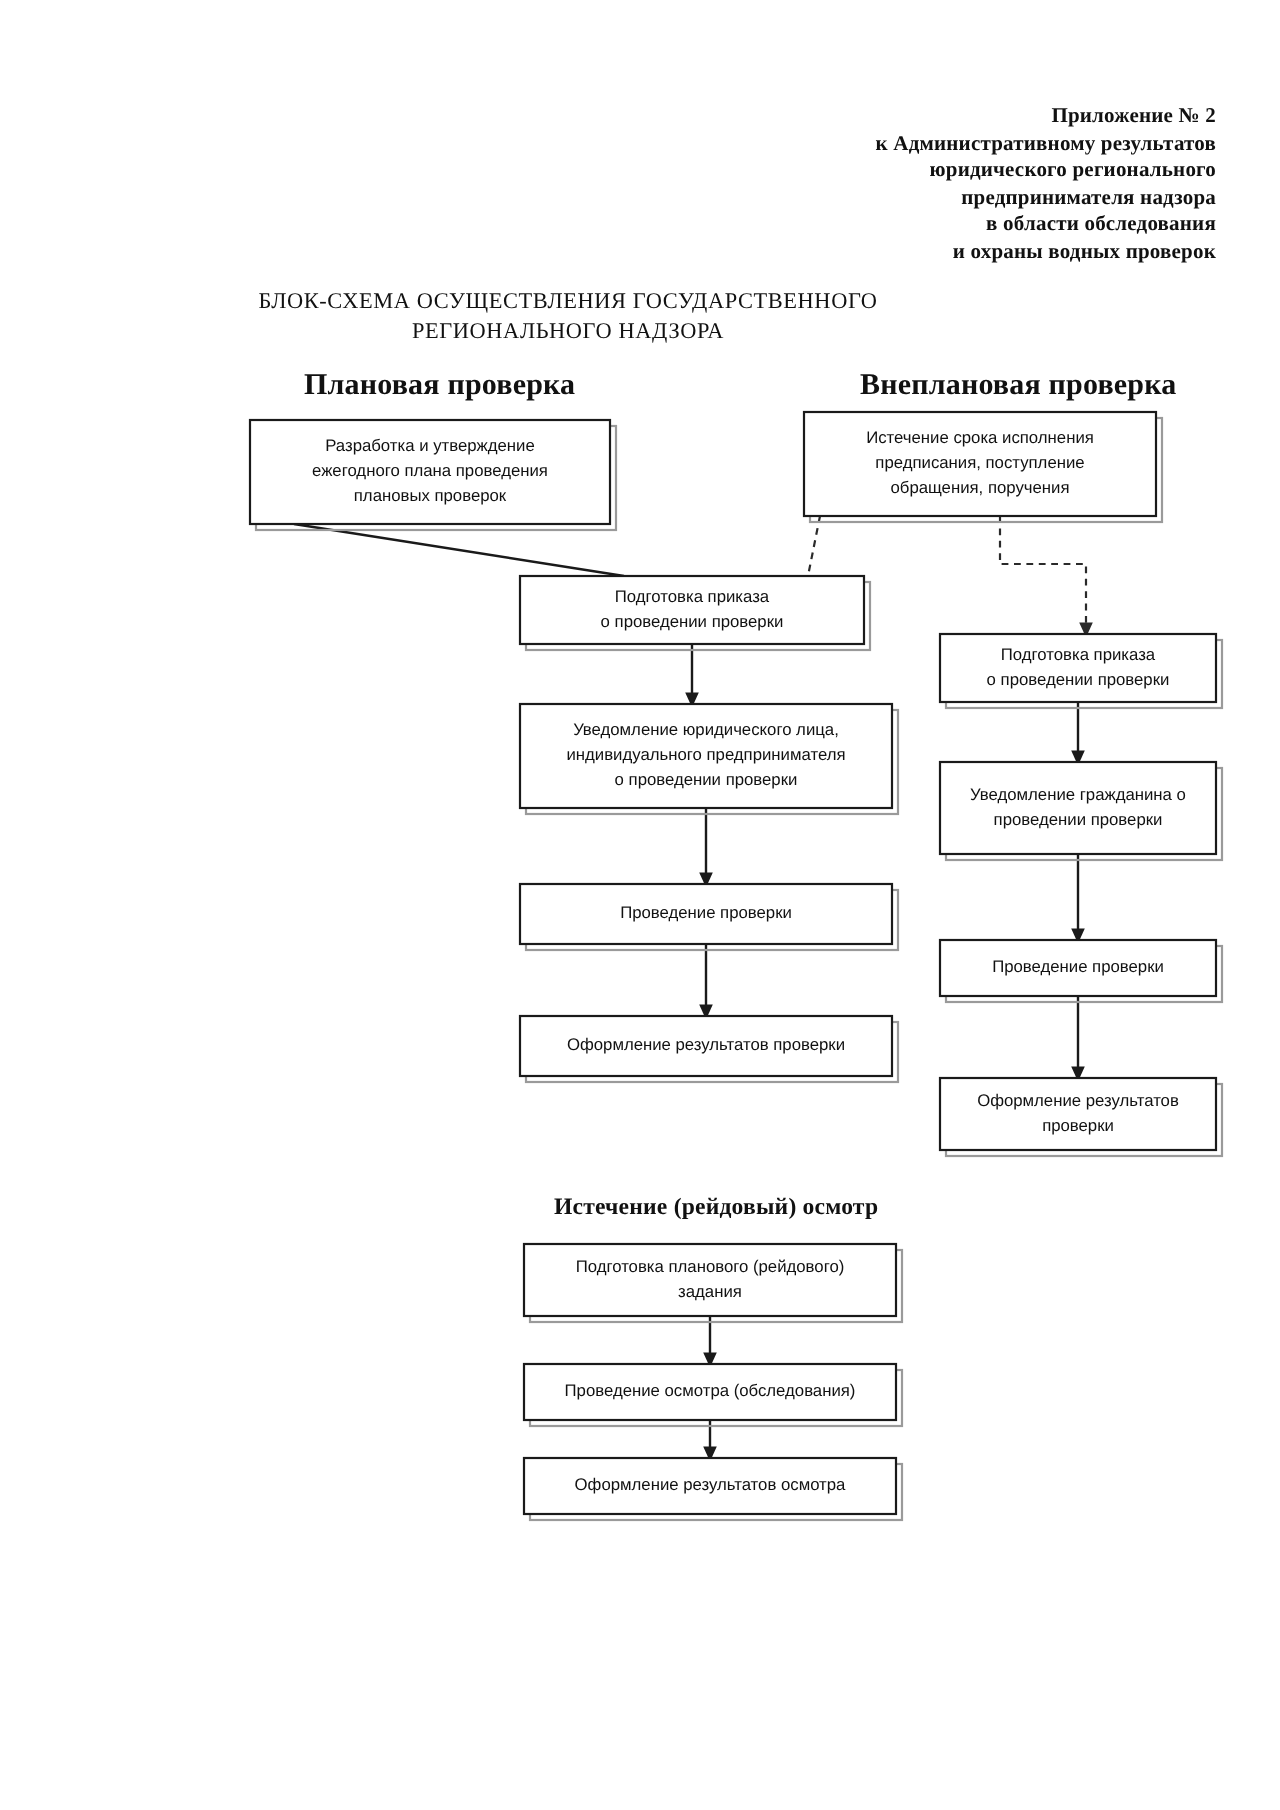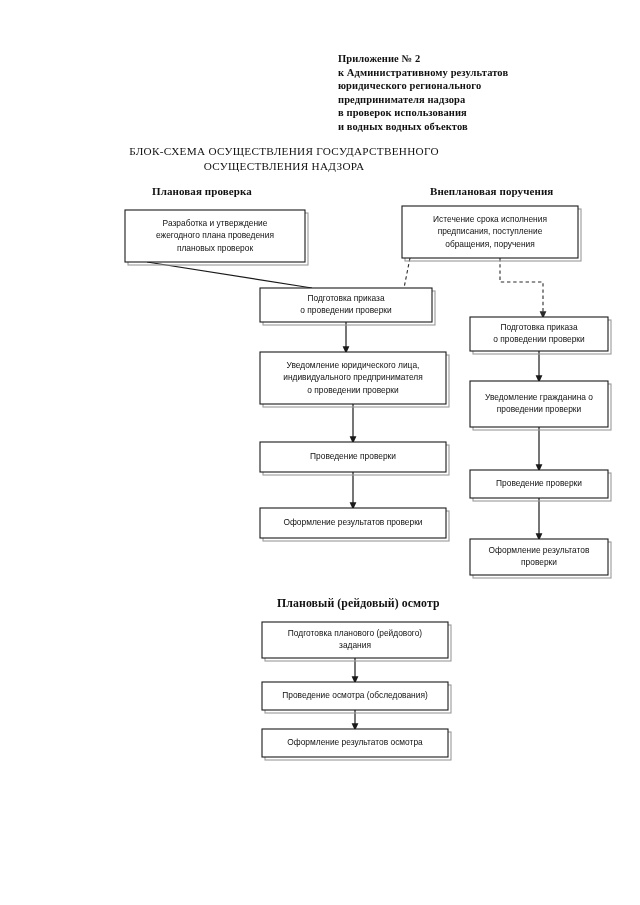--- a/index.html
+++ b/index.html
@@ -22,21 +22,21 @@
     height: 905px;
     background: #ffffff;
   }
 
   
   .header-block {
     position: absolute;
     top: 52px;
     right: 32px;
     width: 270px;
-    text-align: left;
+    text-align: right;
     font-family: "Liberation Serif", serif;
     font-weight: bold;
     font-size: 10.5px;
     line-height: 13.6px;
     letter-spacing: 0.1px;
   }
   .header-block div { white-space: nowrap; }
 
   
   .doc-title {
@@ -51,21 +51,21 @@
     line-height: 15px;
     letter-spacing: 0.3px;
   }
   .doc-title div { white-space: nowrap; }
 
   
   .section-heading {
     position: absolute;
     font-family: "Liberation Serif", serif;
     font-weight: bold;
-    font-size: 11px;
+    font-size: 15px;
     white-space: nowrap;
     letter-spacing: 0.1px;
   }
   #heading-planned   { left: 152px; top: 185px; }
   #heading-unplanned { left: 430px; top: 185px; }
   #heading-inspection{ left: 277px; top: 596px; font-size: 11.8px; }
 
   
   #diagram {
     position: absolute;
@@ -106,32 +106,32 @@
 </head>
 <body>
 
 <div id="page">
 
   <div class="header-block">
     <div>Приложение № 2</div>
     <div>к Административному результатов</div>
     <div>юридического регионального</div>
     <div>предпринимателя надзора</div>
-    <div>в проверок использования</div>
-    <div>и водных водных объектов</div>
+    <div>в области обследования</div>
+    <div>и охраны водных проверок</div>
   </div>
 
   <div class="doc-title">
     <div>БЛОК-СХЕМА ОСУЩЕСТВЛЕНИЯ ГОСУДАРСТВЕННОГО</div>
-    <div>ОСУЩЕСТВЛЕНИЯ НАДЗОРА</div>
+    <div>РЕГИОНАЛЬНОГО НАДЗОРА</div>
   </div>
 
   <div class="section-heading" id="heading-planned">Плановая проверка</div>
-  <div class="section-heading" id="heading-unplanned">Внеплановая поручения</div>
-  <div class="section-heading" id="heading-inspection">Плановый (рейдовый) осмотр</div>
+  <div class="section-heading" id="heading-unplanned">Внеплановая проверка</div>
+  <div class="section-heading" id="heading-inspection">Истечение (рейдовый) осмотр</div>
 
   <svg id="diagram" viewBox="0 0 640 905">
     <defs>
       <marker id="arrowhead" markerWidth="9" markerHeight="9" refX="4.2" refY="4" orient="auto" markerUnits="userSpaceOnUse">
         <path d="M 0.4 0.6 L 8 4 L 0.4 7.4 z" fill="#1a1a1a"></path>
       </marker>
       <marker id="arrowhead-dashed" markerWidth="9" markerHeight="9" refX="4.2" refY="4" orient="auto" markerUnits="userSpaceOnUse">
         <path d="M 0.4 0.6 L 8 4 L 0.4 7.4 z" fill="#2a2a2a"></path>
       </marker>
     </defs>

